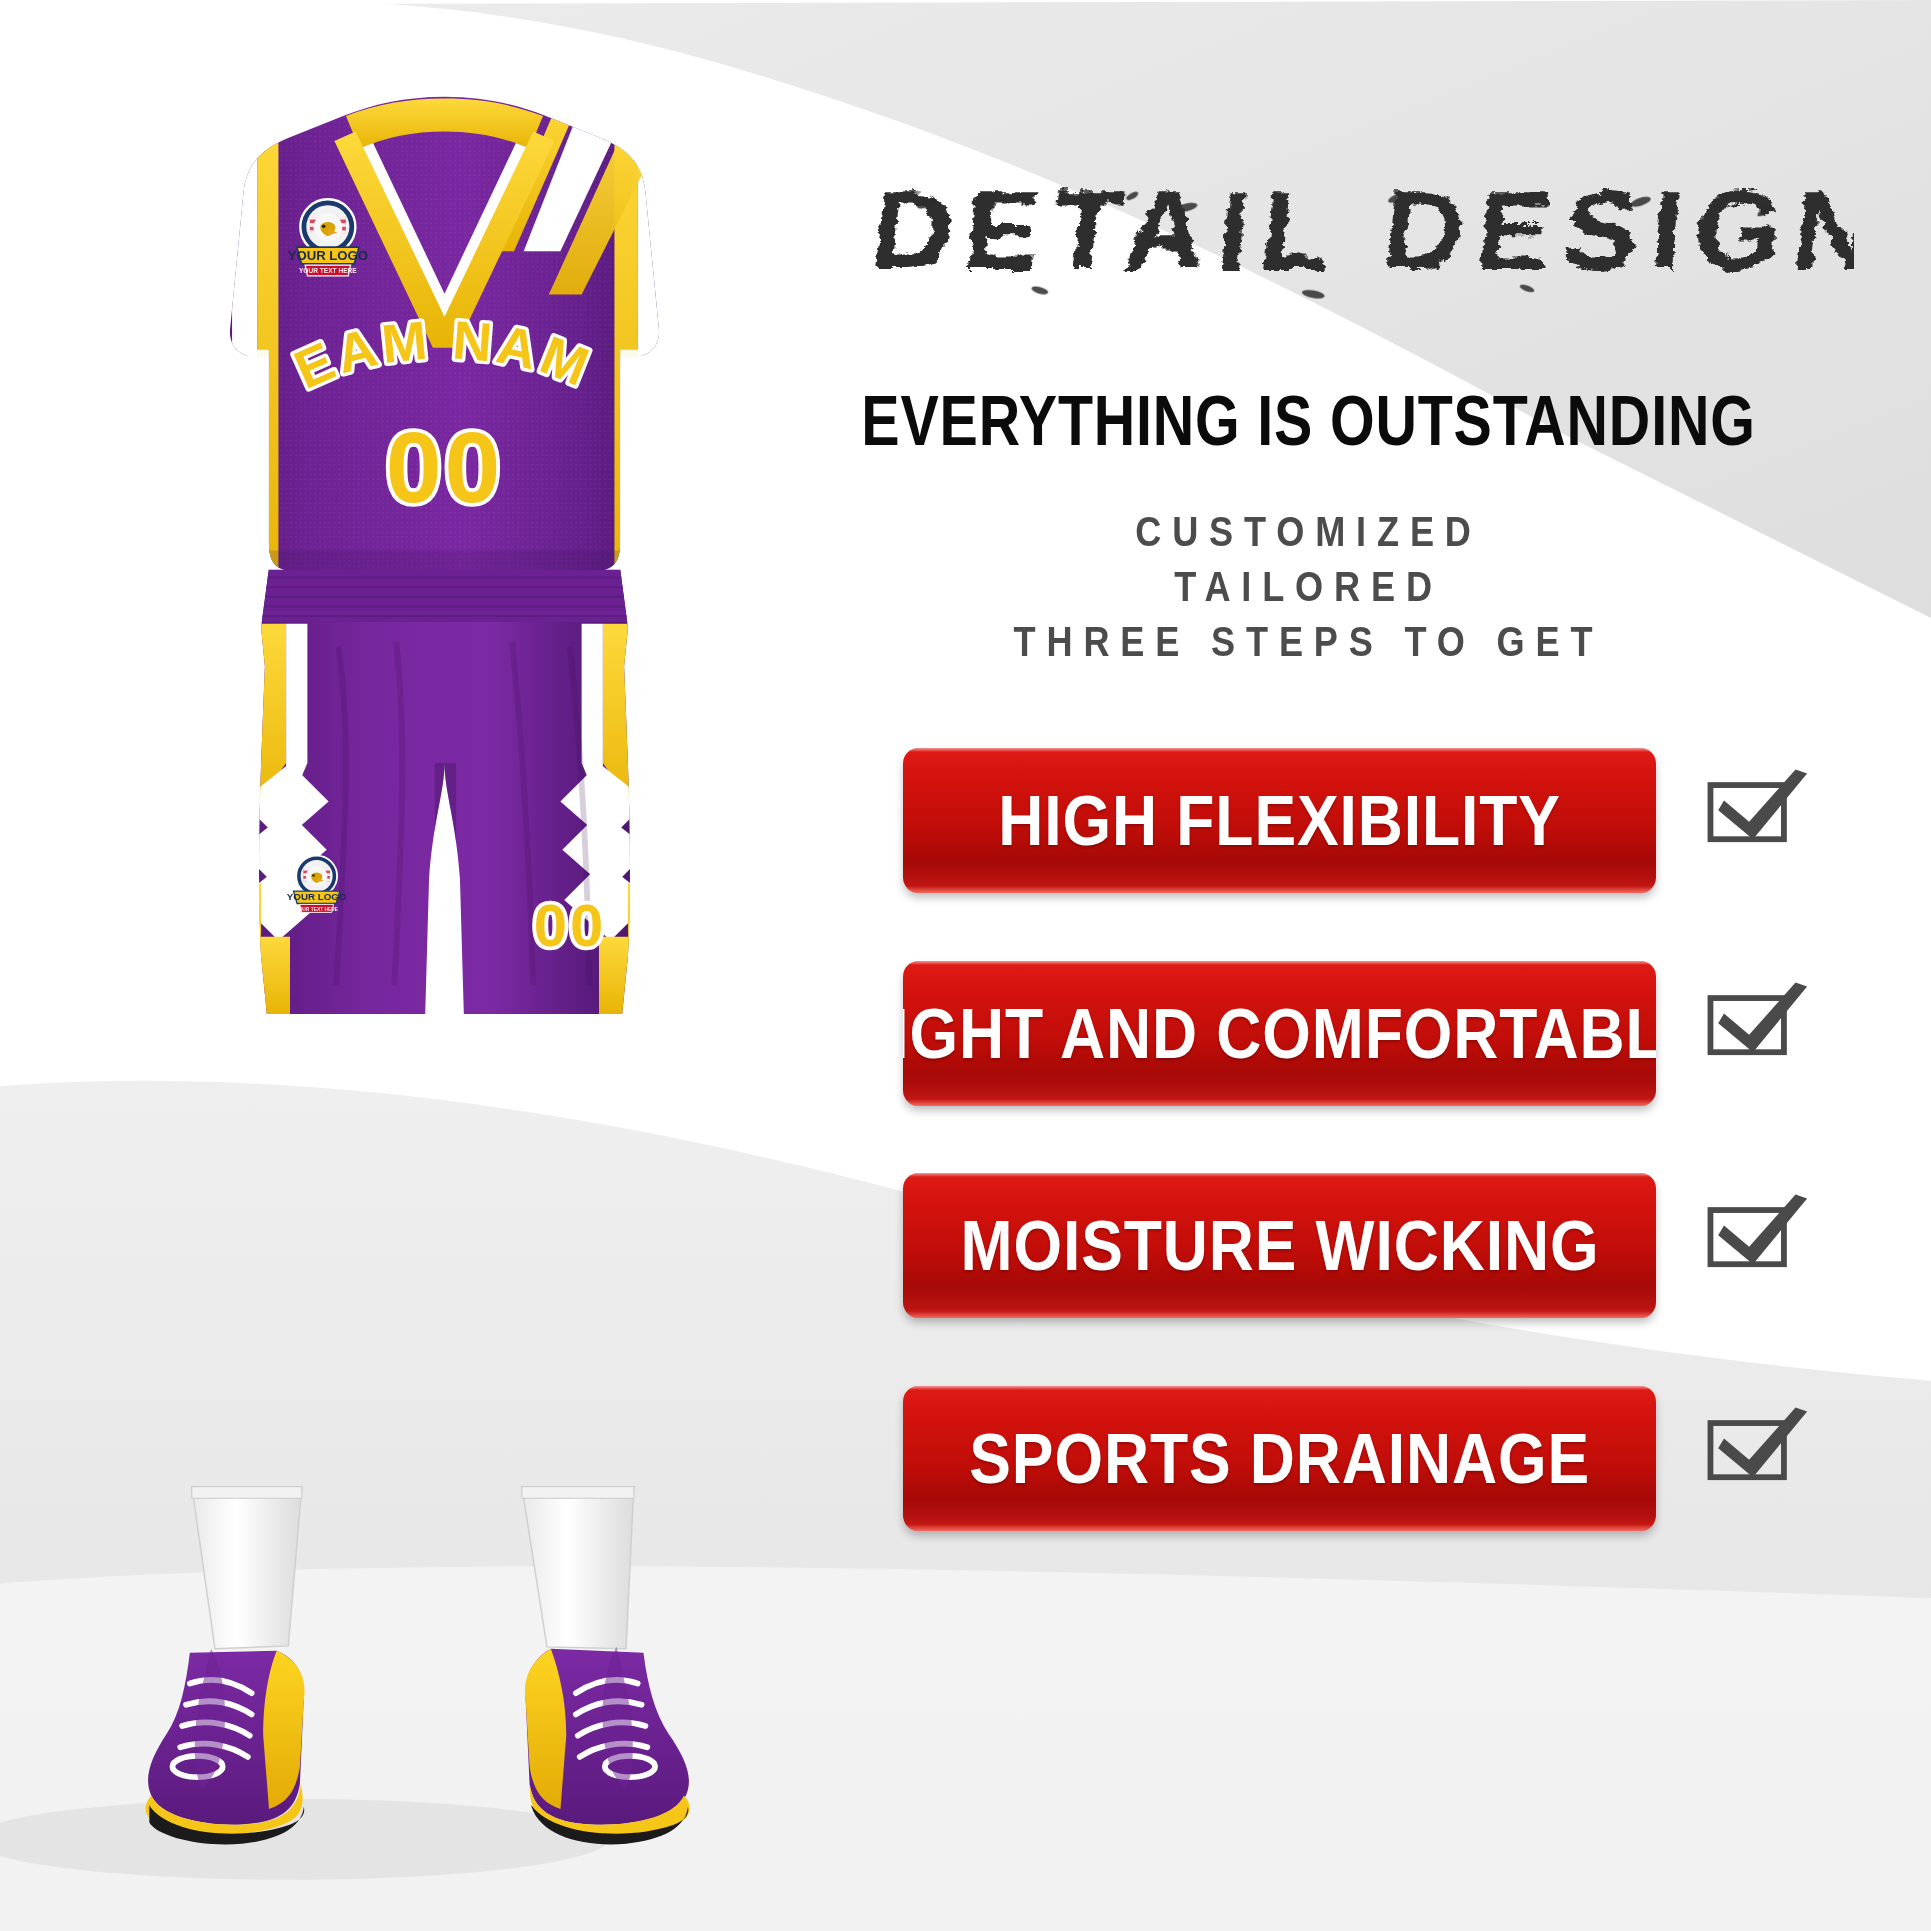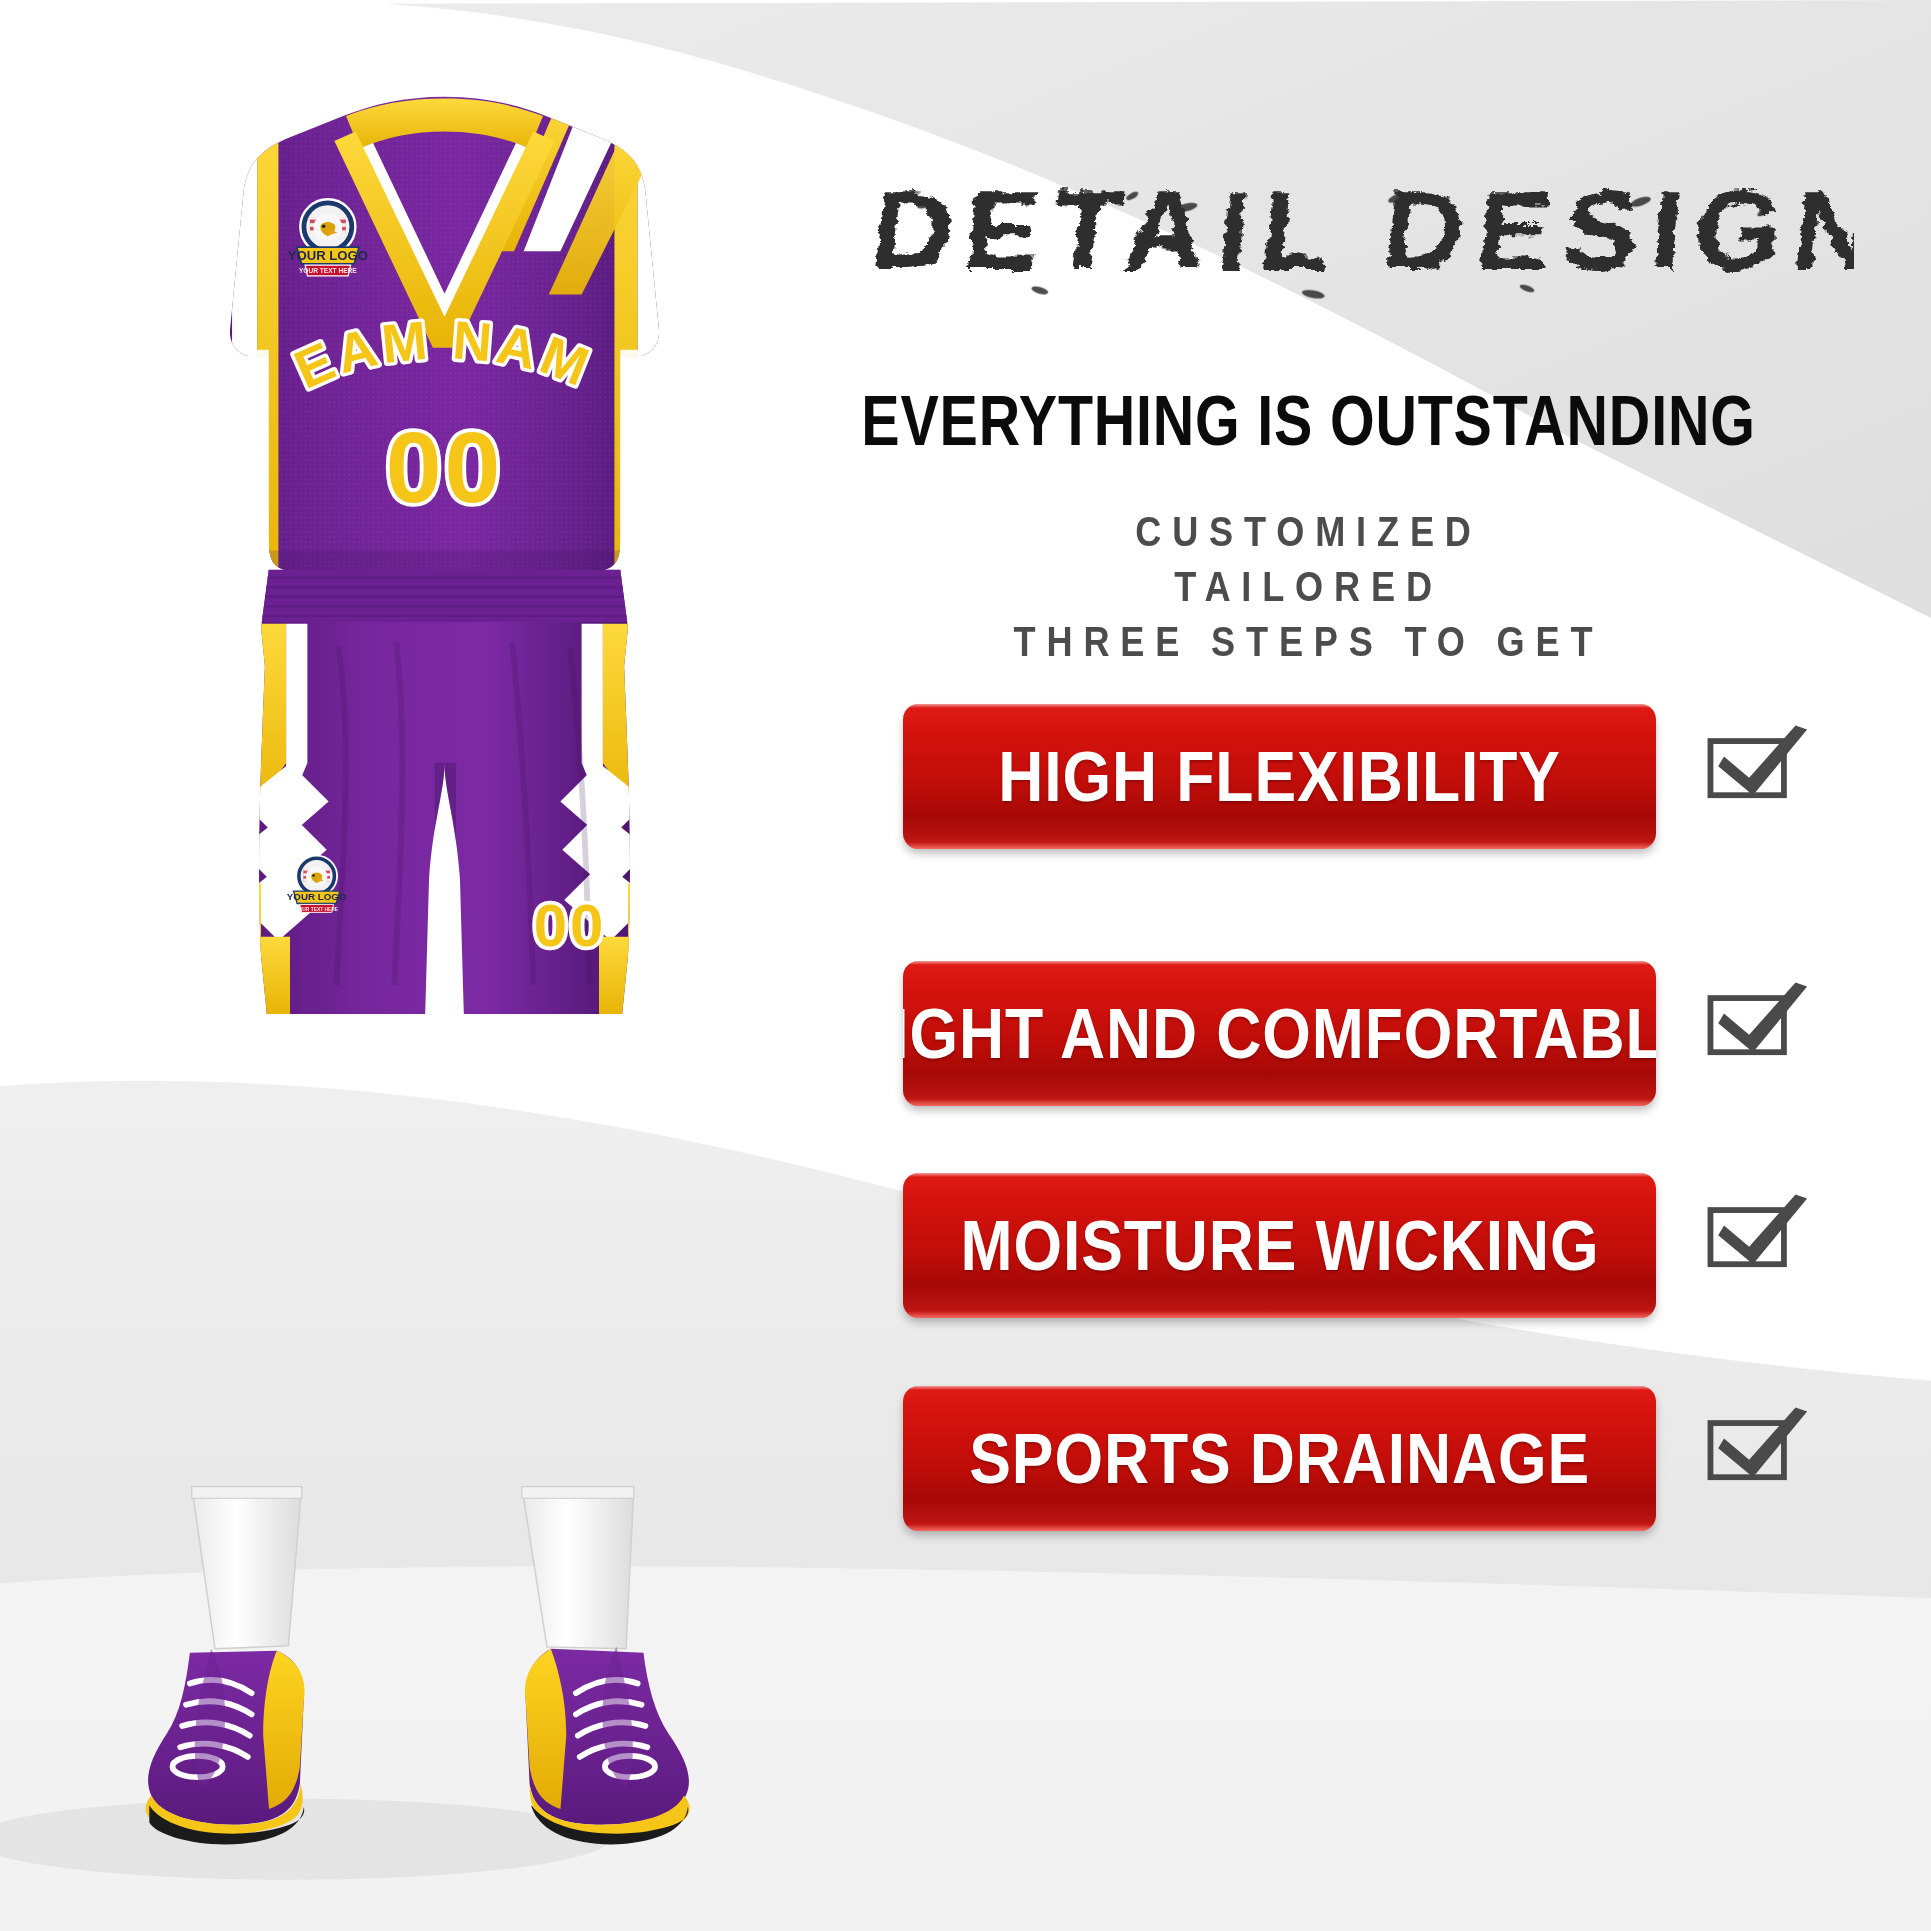--- a/index.html
+++ b/index.html
@@ -415,21 +415,21 @@
   <div class="subhead">EVERYTHING IS OUTSTANDING</div>
 
   <div class="tagline-wrap">
     <div class="tagline">CUSTOMIZED</div>
     <div class="tagline">TAILORED</div>
     <div class="tagline">THREE STEPS TO GET</div>
   </div>
 
   <div class="features">
 
-    <div class="feature-row" style="top:704px;width:975px;padding-left:44px;">
+    <div class="feature-row" style="top:748px;width:975px;padding-left:44px;">
       <div class="banner" style="width:753px;">
         <span class="banner-label">HIGH  FLEXIBILITY</span>
       </div>
       <div class="checkbox" style="left:792px;top:9.7px;">
         <svg viewBox="0 0 120 120">
           <rect x="16" y="28" width="76" height="56" fill="none" stroke="#4a4a4a" stroke-width="6"></rect>
           <path d="M24,54 L30,44 L56,66 L104,12 L116,16 L60,84 Z" fill="#4a4a4a"></path>
         </svg>
       </div>
     </div>

